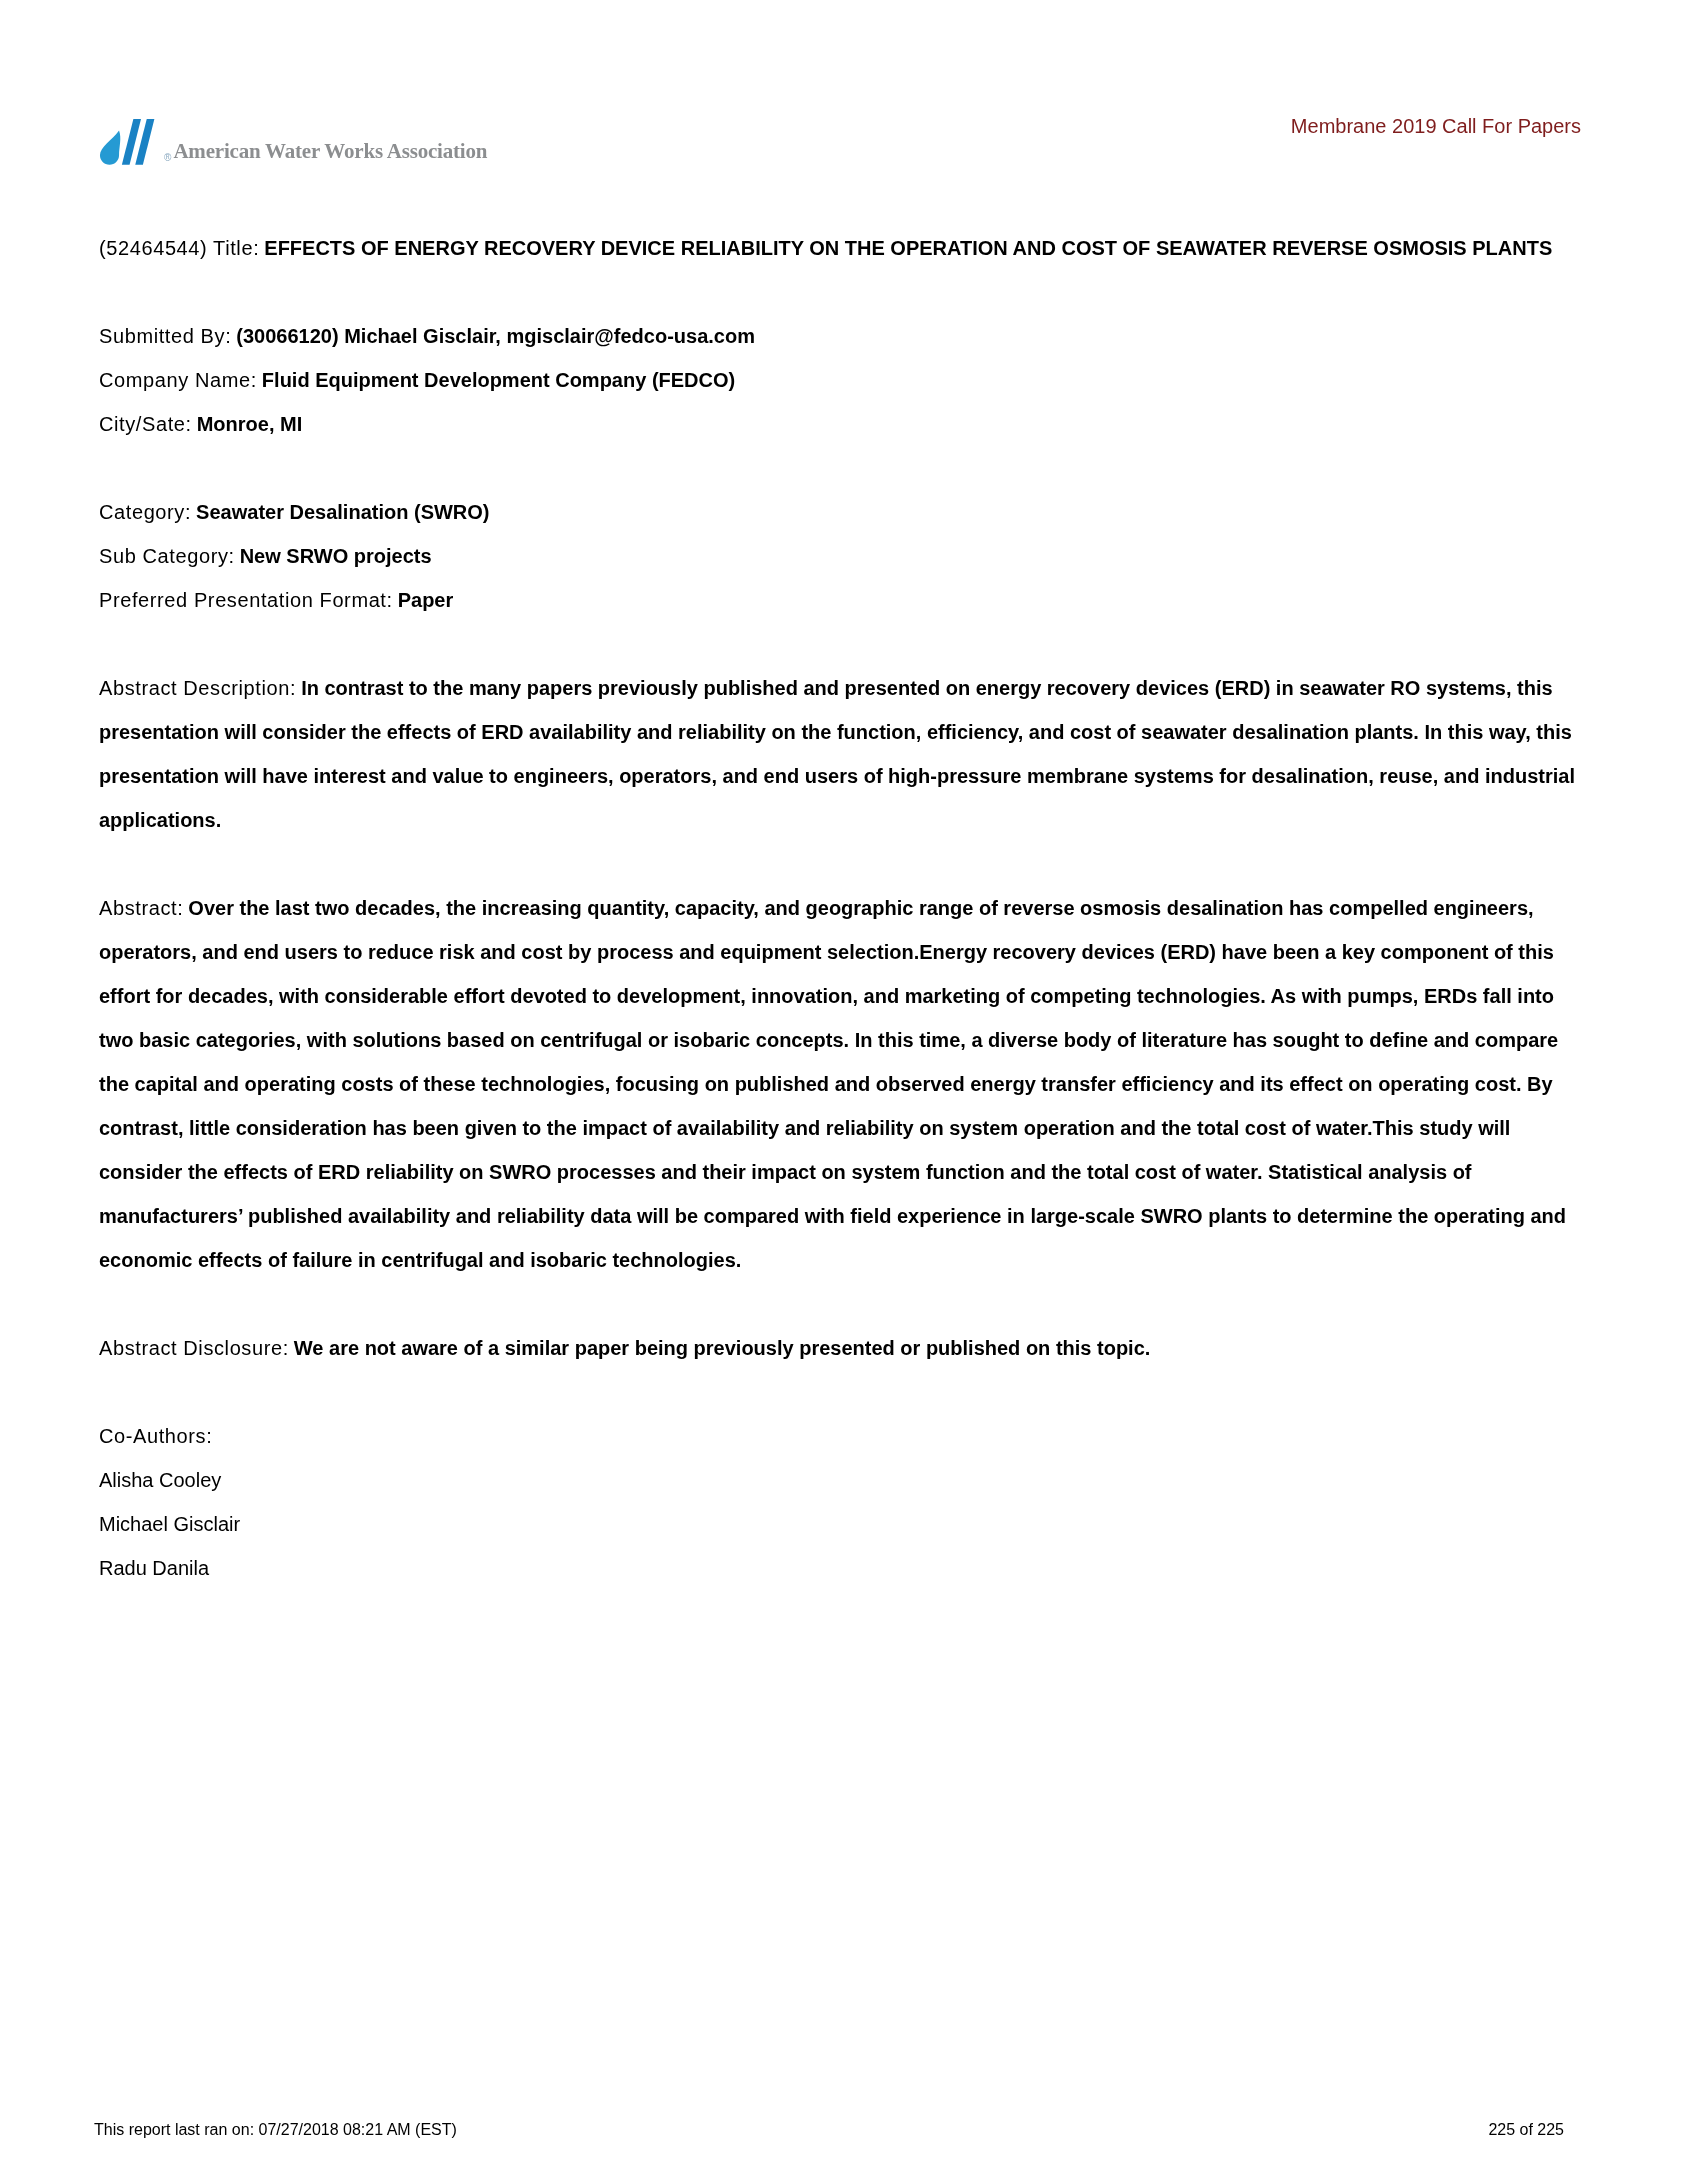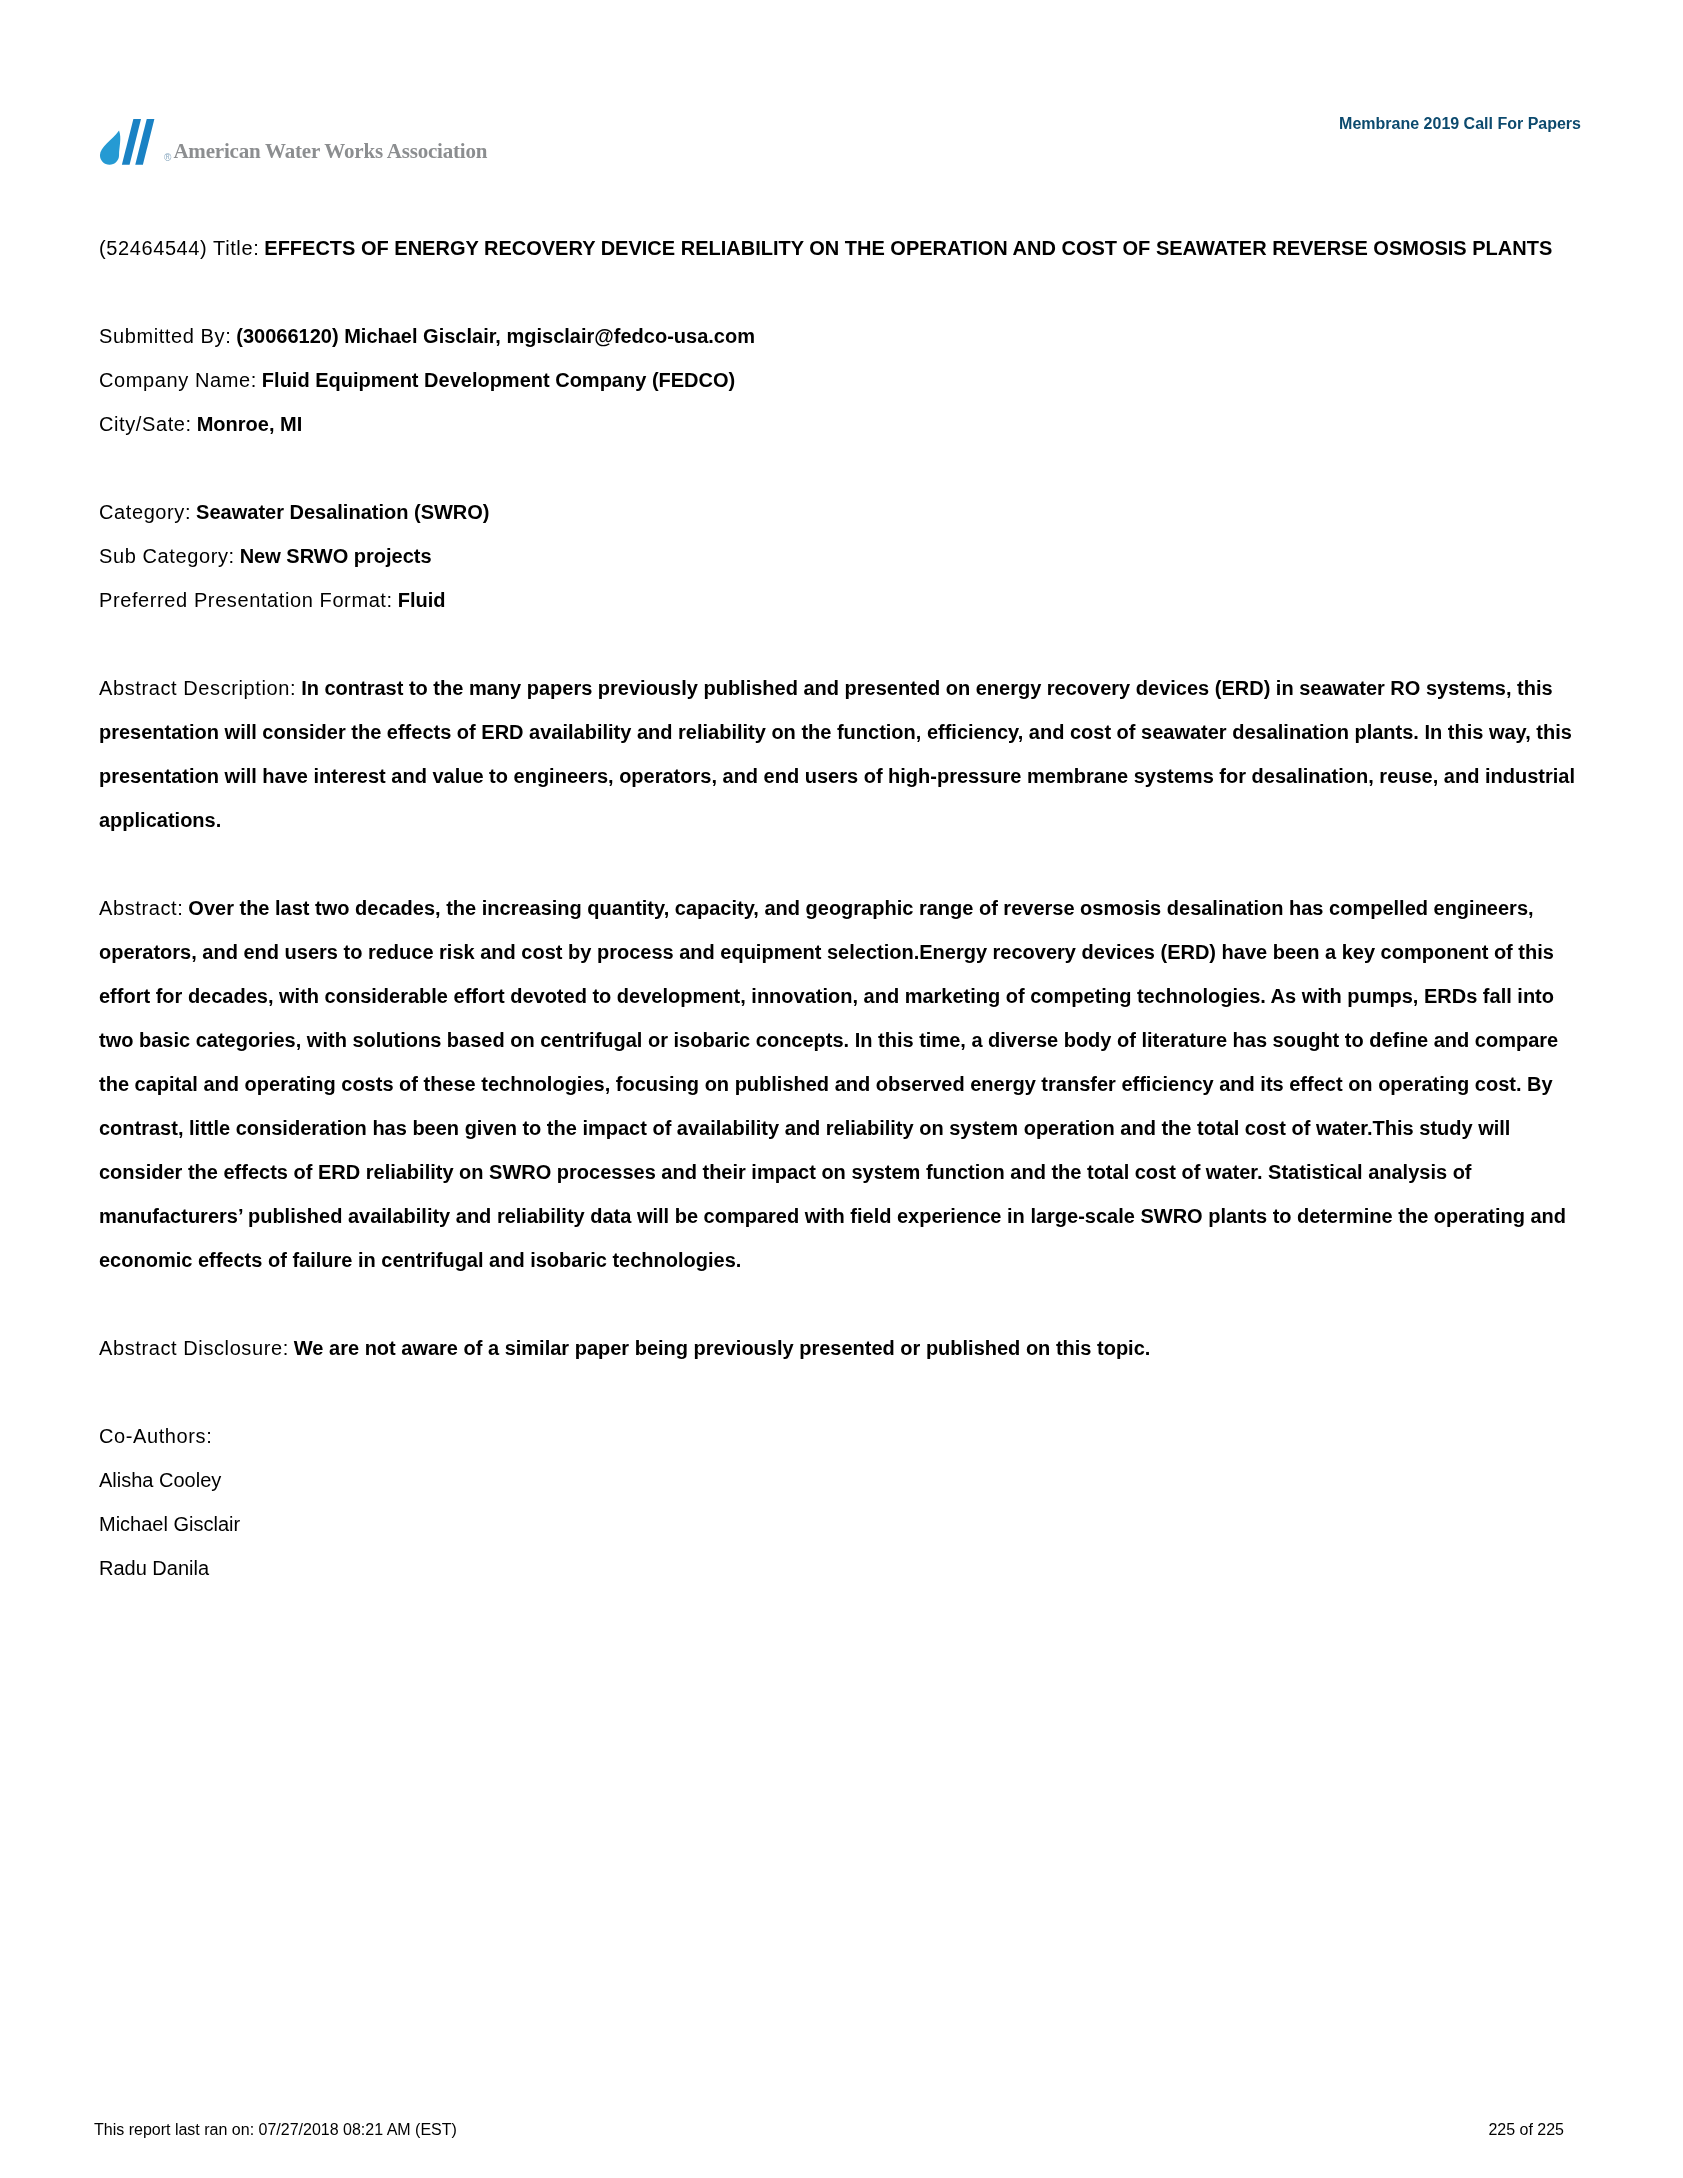--- a/index.html
+++ b/index.html
@@ -37,24 +37,23 @@
     letter-spacing: -0.2px;
     line-height: 1;
     margin-bottom: 3px;
     white-space: nowrap;
     font-family: Liberation Serif, serif;
   }
   .report-title {
     position: absolute;
     top: 115px;
     right: 102px;
-    font-size: 16px;
-    color: #0c4a6e;
+    font-size: 20px;
+    color: #7f1d1d;
     white-space: nowrap;
-    font-weight: bold;
   }
 
   
   .content {
     position: absolute;
     left: 99px;
     top: 226px;
     width: 1487px;
     font-size: 20px;
     line-height: 44px;
@@ -107,21 +106,21 @@
 
     <div class="block">
       <div class="field-line"><span class="label">Submitted By:</span><span class="value">(30066120) Michael Gisclair, mgisclair@fedco-usa.com</span></div>
       <div class="field-line"><span class="label">Company Name:</span><span class="value">Fluid Equipment Development Company (FEDCO)</span></div>
       <div class="field-line"><span class="label">City/Sate:</span><span class="value">Monroe, MI</span></div>
     </div>
 
     <div class="block">
       <div class="field-line"><span class="label">Category:</span><span class="value">Seawater Desalination (SWRO)</span></div>
       <div class="field-line"><span class="label">Sub Category:</span><span class="value">New SRWO projects</span></div>
-      <div class="field-line"><span class="label">Preferred Presentation Format:</span><span class="value">Fluid</span></div>
+      <div class="field-line"><span class="label">Preferred Presentation Format:</span><span class="value">Paper</span></div>
     </div>
 
     <p class="block"><span class="label">Abstract Description:</span><span class="value">In contrast to the many papers previously published and presented on energy recovery devices (ERD) in seawater RO systems, this presentation will consider the effects of ERD availability and reliability on the function, efficiency, and cost of seawater desalination plants. In this way, this presentation will have interest and value to engineers, operators, and end users of high-pressure membrane systems for desalination, reuse, and industrial applications.</span></p>
 
     <p class="block"><span class="label">Abstract:</span><span class="value">Over the last two decades, the increasing quantity, capacity, and geographic range of reverse osmosis desalination has compelled engineers, operators, and end users to reduce risk and cost by process and equipment selection.Energy recovery devices (ERD) have been a key component of this effort for decades, with considerable effort devoted to development, innovation, and marketing of competing technologies. As with pumps, ERDs fall into two basic categories, with solutions based on centrifugal or isobaric concepts. In this time, a diverse body of literature has sought to define and compare the capital and operating costs of these technologies, focusing on published and observed energy transfer efficiency and its effect on operating cost. By contrast, little consideration has been given to the impact of availability and reliability on system operation and the total cost of water.This study will consider the effects of ERD reliability on SWRO processes and their impact on system function and the total cost of water. Statistical analysis of manufacturers’ published availability and reliability data will be compared with field experience in large-scale SWRO plants to determine the operating and economic effects of failure in centrifugal and isobaric technologies.</span></p>
 
     <p class="block"><span class="label">Abstract Disclosure:</span><span class="value">We are not aware of a similar paper being previously presented or published on this topic.</span></p>
 
     <div class="block">
       <div class="name-line label">Co-Authors:</div>

